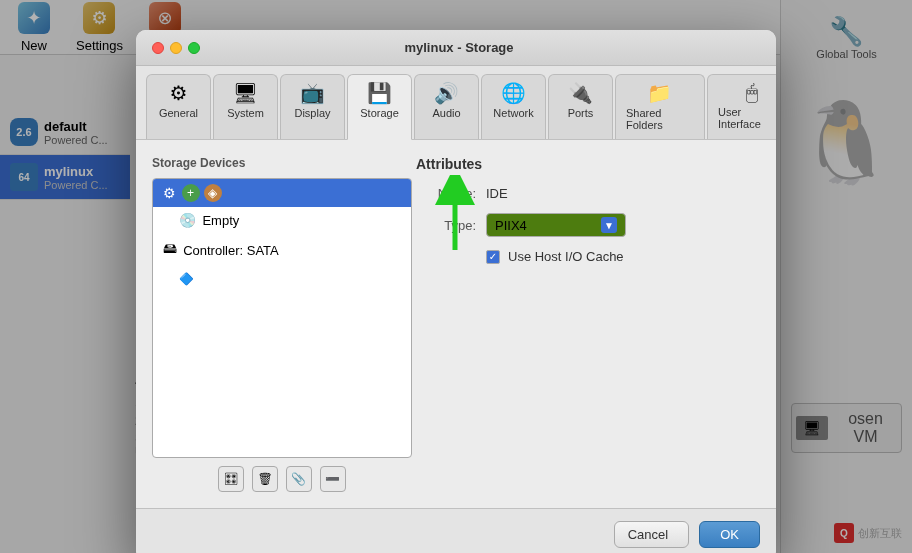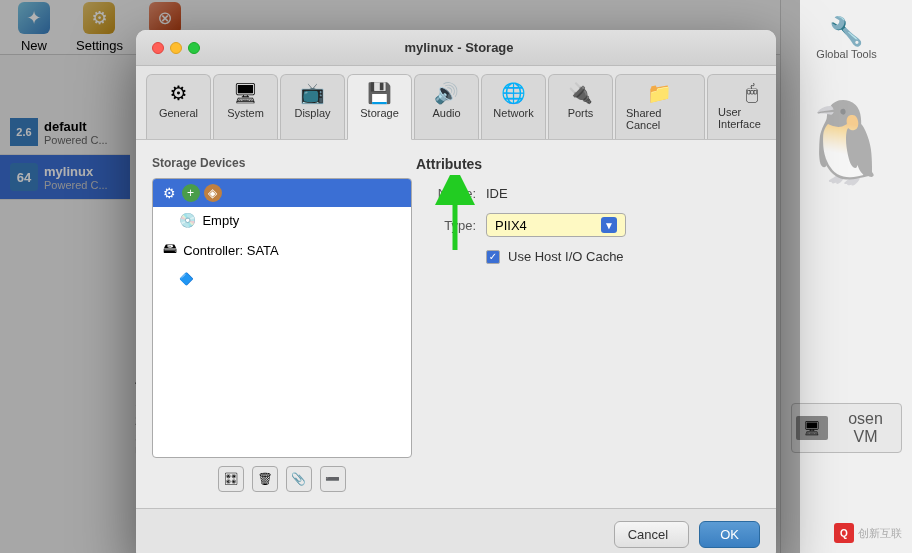--- a/index.html
+++ b/index.html
@@ -104,21 +104,21 @@
       bottom: 80px;
       left: 135px;
       color: #555;
       font-size: 12px;
     }
 
     
     .modal-overlay {
       position: absolute;
       top: 0; left: 0;
-      width: 800px; height: 553px;
+      width: 912px; height: 553px;
       background: rgba(0,0,0,0.3);
       display: flex;
       align-items: center;
       justify-content: center;
     }
 
     
     .dialog {
       width: 640px;
       background: #ececec;
@@ -334,21 +334,21 @@
     .attr-value {
       font-size: 13px;
       color: #333;
     }
 
     .attr-select {
       display: flex;
       align-items: center;
       border: 1px solid #aaa;
       border-radius: 4px;
-      background: #fef9c3;
+      background: #4d7c0f;
       padding: 3px 8px;
       width: 140px;
       justify-content: space-between;
       cursor: pointer;
     }
 
     .attr-select-arrow {
       width: 16px;
       height: 16px;
       background: #3b6fd4;
@@ -448,30 +448,30 @@
     </div>
     <div class="toolbar-btn">
       <div class="toolbar-icon" style="background: linear-gradient(135deg,#e89070,#c04010); border-radius:6px; width:32px;height:32px; display:flex;align-items:center;justify-content:center;color:white;font-size:18px;">⊗</div>
       <span>Dis...</span>
     </div>
   </div>
 
   <div class="vm-list">
     <div class="vm-item" style="margin-top:55px;">
       <div style="display:flex;align-items:center;gap:6px;">
-        <div style="width:28px;height:28px;background:#3a7fc1;border-radius:0;display:flex;align-items:center;justify-content:center;color:white;font-size:11px;font-weight:bold;">2.6</div>
+        <div style="width:28px;height:28px;background:#3a7fc1;border-radius:8px;display:flex;align-items:center;justify-content:center;color:white;font-size:11px;font-weight:bold;">2.6</div>
         <div>
           <div class="vm-item-name">default</div>
           <div class="vm-item-status">Powered C...</div>
         </div>
       </div>
     </div>
     <div class="vm-item selected">
       <div style="display:flex;align-items:center;gap:6px;">
-        <div style="width:28px;height:28px;background:#3a7fc1;border-radius:4px;display:flex;align-items:center;justify-content:center;color:white;font-size:13px;font-weight:bold;">64</div>
+        <div style="width:28px;height:28px;background:#3a7fc1;border-radius:4px;display:flex;align-items:center;justify-content:center;color:white;font-size:10px;font-weight:bold;">64</div>
         <div>
           <div class="vm-item-name">mylinux</div>
           <div class="vm-item-status">Powered C...</div>
         </div>
       </div>
     </div>
   </div>
 
   <div class="stats-area">
     <div class="number-stat">4</div>
@@ -571,21 +571,21 @@
       <div class="tab">
         <span class="tab-icon">🌐</span>
         <span class="tab-label">Network</span>
       </div>
       <div class="tab">
         <span class="tab-icon">🔌</span>
         <span class="tab-label">Ports</span>
       </div>
       <div class="tab" style="min-width:90px;">
         <span class="tab-icon">📁</span>
-        <span class="tab-label">Shared Cancel</span>
+        <span class="tab-label">Shared Folders</span>
       </div>
       <div class="tab" style="min-width:90px;">
         <span class="tab-icon">🖱</span>
         <span class="tab-label">User Interface</span>
       </div>
     </div>
 
     <div class="dialog-body">
 
       <div class="storage-panel">

